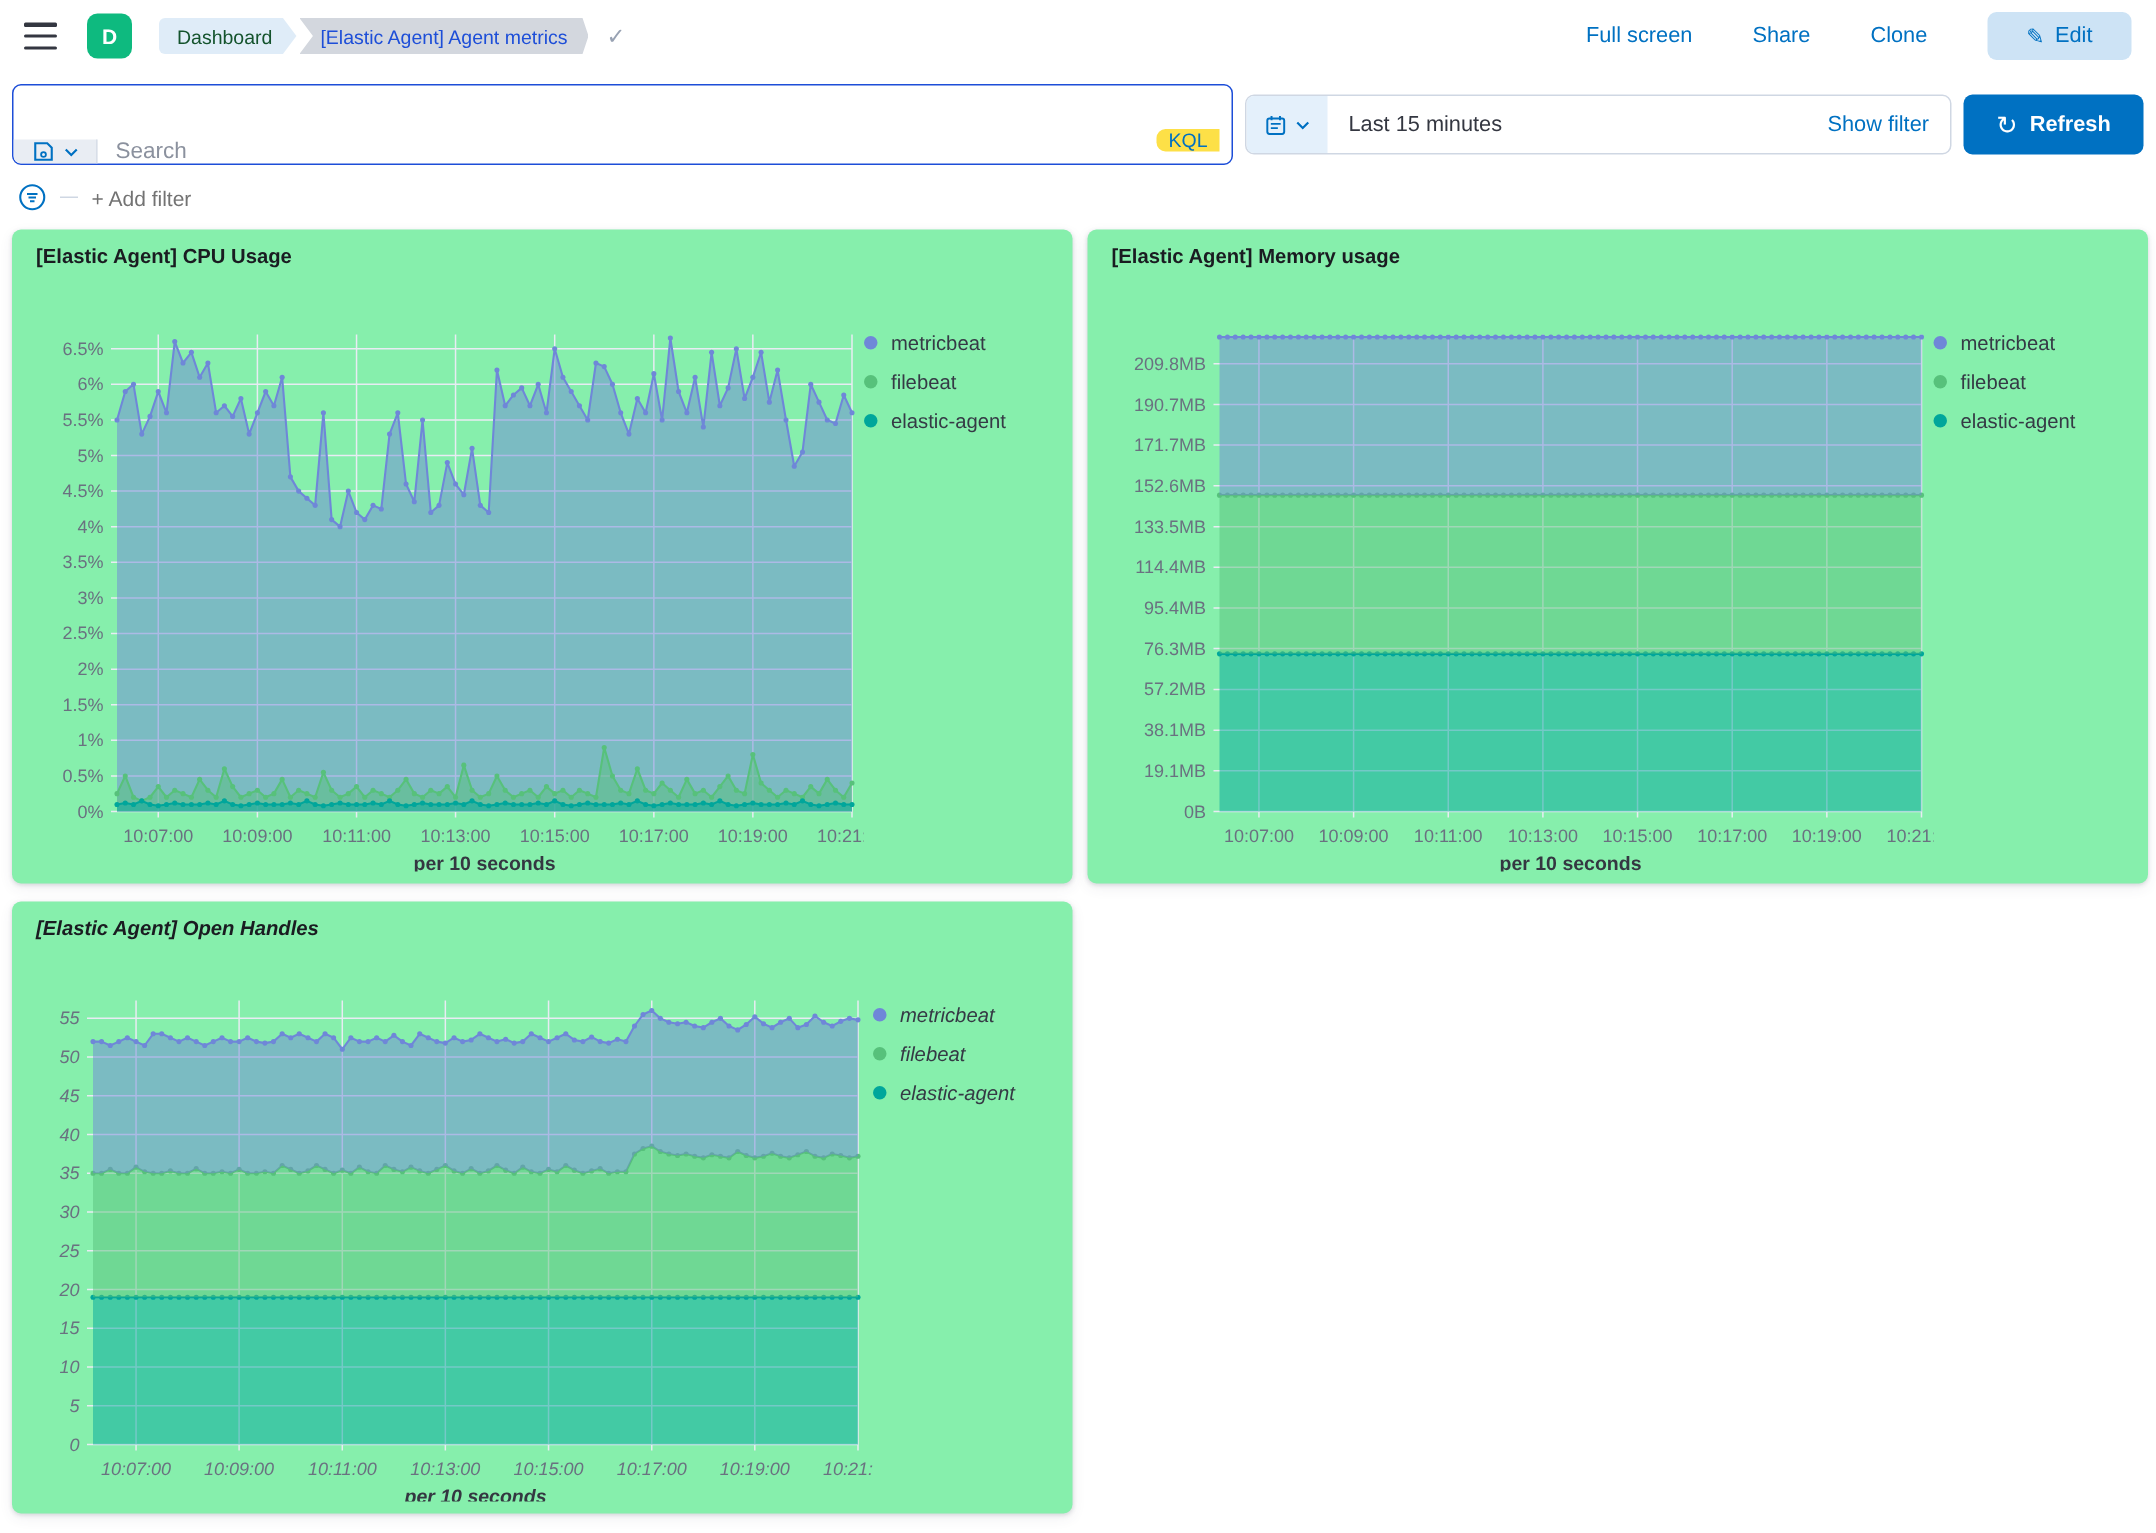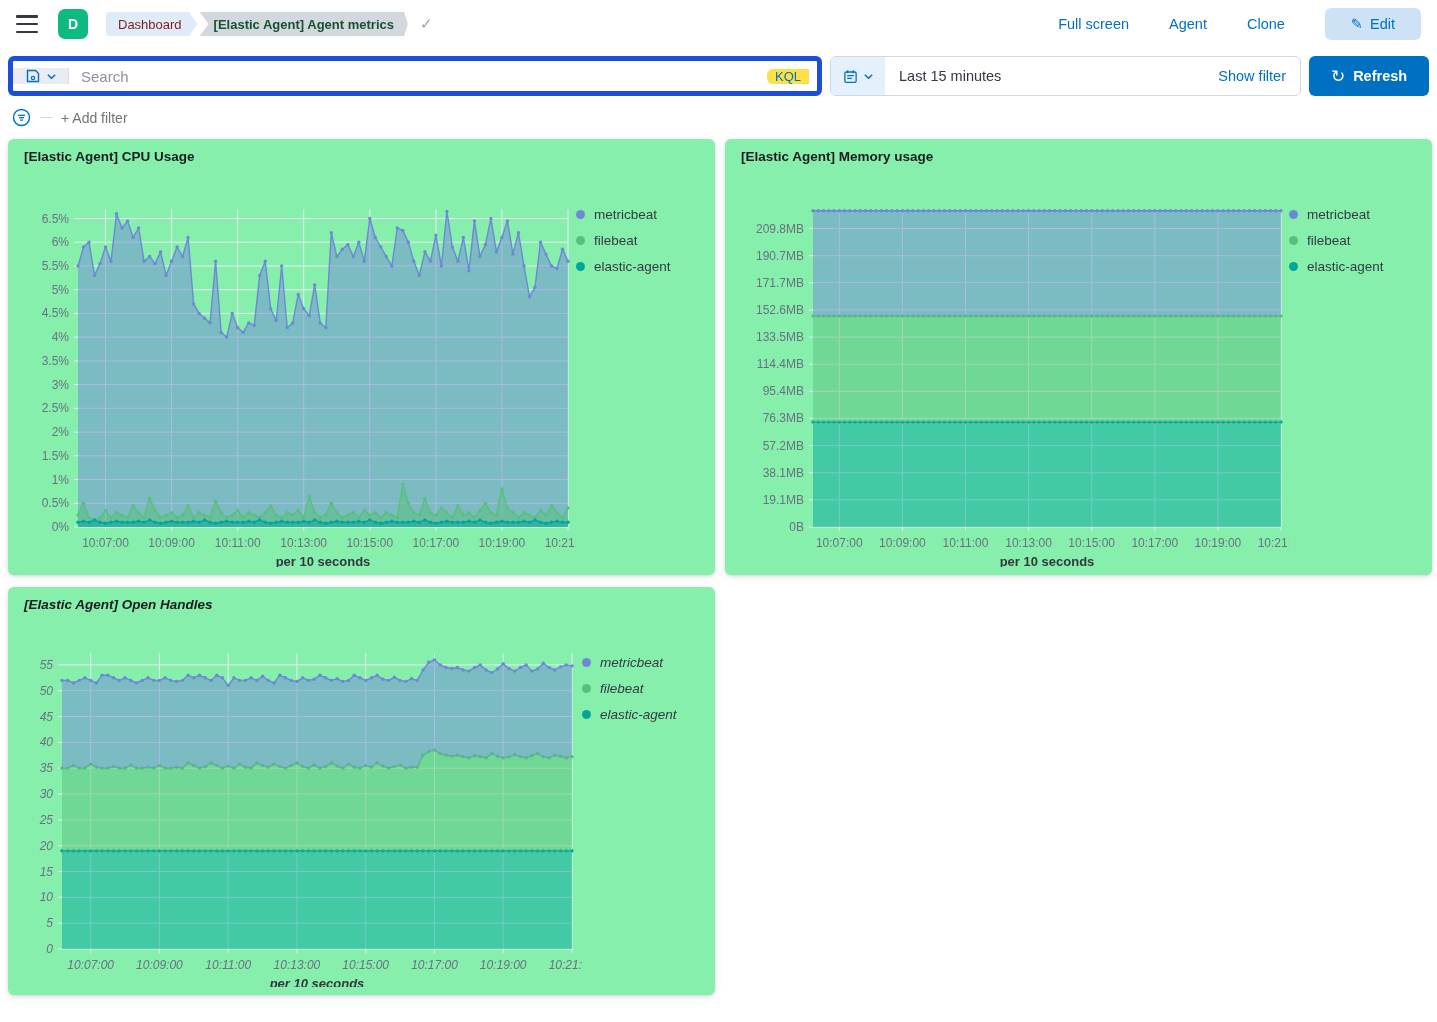--- a/index.html
+++ b/index.html
@@ -7,35 +7,35 @@
     background:#fff; font-family:"Liberation Sans", sans-serif; color:#343741; }
 
   
   .top-header { display:flex; align-items:center; height:48px; padding:0 16px; background:#fff; }
   .hamburger { width:22px; height:18px; display:flex; flex-direction:column; justify-content:space-between; cursor:pointer; margin-right:20px; }
   .hamburger span { display:block; height:2.5px; background:#343741; border-radius:1px; }
   .avatar { width:30px; height:30px; border-radius:7px; background:#0eba7f; color:#fff; font-weight:bold;
     font-size:14px; display:flex; align-items:center; justify-content:center; margin-right:18px; }
   .breadcrumbs { display:flex; align-items:center; }
   .crumb { height:24px; display:flex; align-items:center; font-size:13px; padding:0 16px 0 12px; }
-  .crumb-first { background:#dfecf8; color:#7f1d1d; font-weight:500;
+  .crumb-first { background:#dfecf8; color:#14532d; font-weight:500;
     clip-path:polygon(0 0, calc(100% - 9px) 0, 100% 50%, calc(100% - 9px) 100%, 0 100%);
     border-radius:4px 0 0 4px; }
-  .crumb-last { background:#d3d7de; color:#14532d; font-weight:700; margin-left:2px; padding:0 14px;
+  .crumb-last { background:#d3d7de; color:#1d4ed8; font-weight:400; margin-left:2px; padding:0 14px;
     clip-path:polygon(0 0, calc(100% - 4px) 0, 100% 50%, calc(100% - 4px) 100%, 0 100%, 9px 50%); }
   .saved-check { color:#98a2b3; font-size:15px; margin-left:12px; }
   .header-actions { margin-left:auto; display:flex; align-items:center; gap:40px; }
   .link-btn { color:#0071c2; font-size:14.5px; font-weight:500; cursor:pointer; background:none; border:none;
     font-family:inherit; padding:0; }
   .edit-btn { display:flex; align-items:center; gap:7px; background:#cde3f5; color:#0071c2; border:none;
     height:32px; padding:0 26px; border-radius:6px; font-size:14.5px; font-weight:500; cursor:pointer; font-family:inherit; }
 
   
   .query-row { display:flex; align-items:center; gap:8px; padding:8px 8px 0 8px; }
-  .search-group { flex:1; display:flex; align-items:center; height:40px; border:5px solid #1d4ed8;
+  .search-group { flex:1; display:flex; align-items:flex-end; height:54px; border:1px solid #1d4ed8;
     border-radius:6px; background:#fff; overflow:hidden; }
   .save-seg { width:56px; background:#e9edf3; border-right:1px solid #d8dee8; display:flex; align-items:center;
     justify-content:center; gap:5px; cursor:pointer; }
   .search-input { flex:1; border:none; outline:none; font-size:15px; padding:0 12px; color:#343741;
     font-family:inherit; background:transparent; }
   .search-input::placeholder { color:#8b919e; }
   .kql-badge { width:42px; margin:8px; background:#fde047; color:#0071c2; font-weight:normal; font-size:13px;
     display:flex; align-items:center; justify-content:center; cursor:pointer; border-radius:6px 0 0 6px;  }
   .date-group { width:471px; display:flex; align-items:center; height:40px; border:1px solid #cfd7e3;
     border-radius:6px; background:#fff; overflow:hidden; }
@@ -78,21 +78,21 @@
       <span></span>
     </div>
   <div class="avatar">D</div>
   <nav class="breadcrumbs">
     <span class="crumb crumb-first">Dashboard</span>
     <span class="crumb crumb-last">[Elastic Agent] Agent metrics</span>
   </nav>
   <span class="saved-check">✓</span>
   <div class="header-actions">
     <button class="link-btn">Full screen</button>
-    <button class="link-btn">Agent</button>
+    <button class="link-btn">Share</button>
     <button class="link-btn">Clone</button>
     <button class="edit-btn">
       <span>✎</span>
       <span>Edit</span>
     </button>
   </div>
 </header>
 
 <div class="query-row">
   <div class="search-group">

